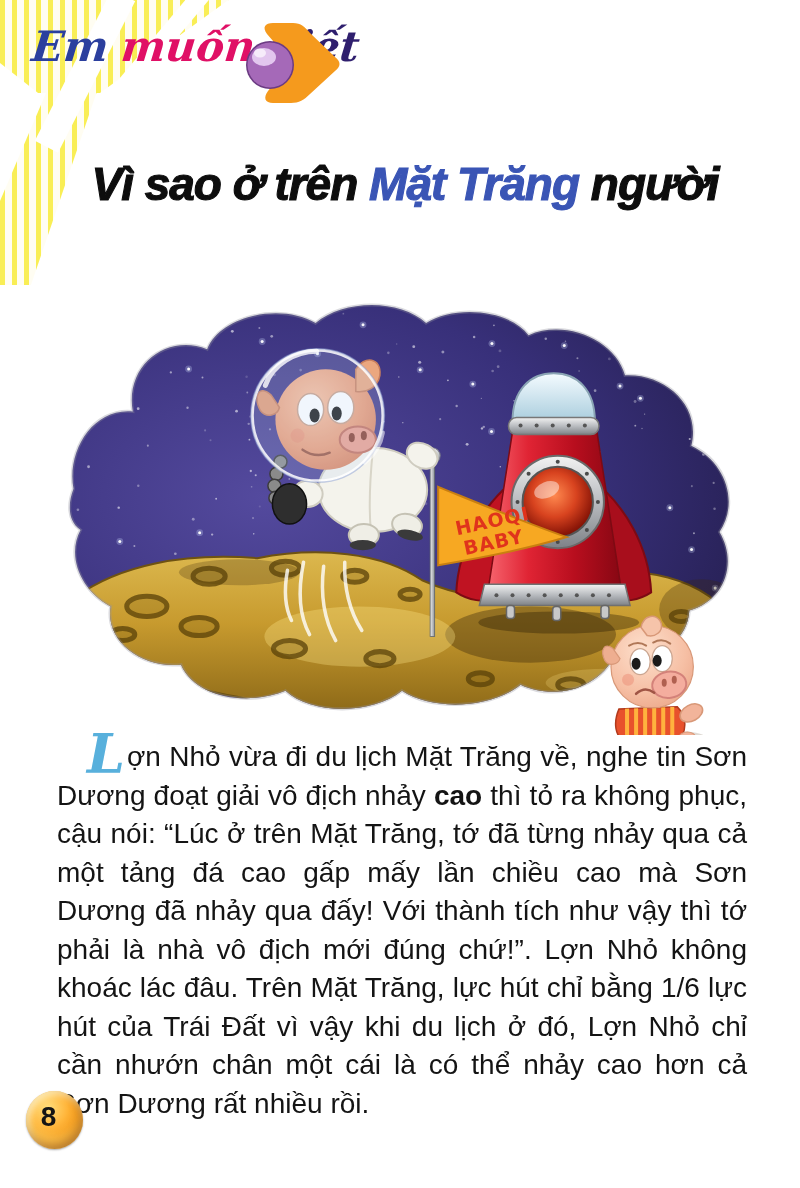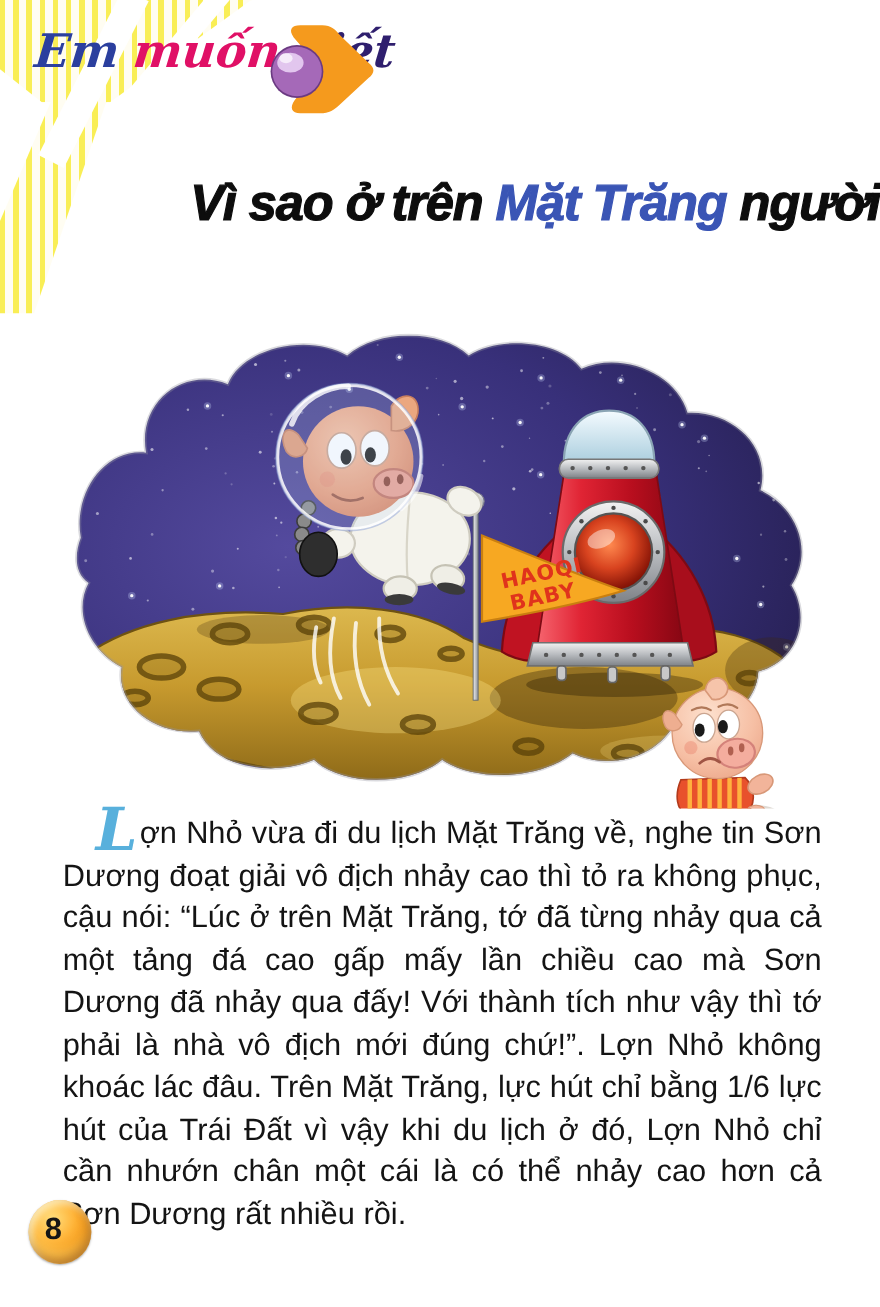--- a/index.html
+++ b/index.html
@@ -15,35 +15,35 @@
   .slash1{position:absolute;left:72px;top:-14px;width:26px;height:170px;background:#fff;transform:rotate(27deg);}
   .slash2{position:absolute;left:152px;top:-22px;width:18px;height:130px;background:#fff;transform:rotate(40deg);}
 
   
   .logo{position:absolute;left:32px;top:22px;display:flex;align-items:flex-end;gap:13px;
         font:italic 700 42px "DejaVu Serif",serif;transform:skewX(-6deg);}
   .logo .w1{color:#2b3f9e;} .logo .w2{color:#e01066;} .logo .w3{color:#2f1f6e;}
   .logo-arrow{position:absolute;left:237px;top:20px;}
 
   
-  .title{position:absolute;left:0;right:0;top:156px;text-align:right;color:#0d0d0d;
+  .title{position:absolute;left:0;right:0;top:156px;text-align:center;color:#0d0d0d;
          font:italic 700 46px "Liberation Sans",sans-serif;letter-spacing:-1px;line-height:57px;padding-left:10px;
          -webkit-text-stroke:1.1px #0d0d0d;}
   .title .hl{color:#3a55b5;-webkit-text-stroke:1.1px #3a55b5;}
 
   
   .scene{position:absolute;left:58px;top:303px;}
 
   
   .body-text{position:absolute;left:57px;top:738px;width:690px;margin:0;
              font:28px/38.5px "Liberation Sans",sans-serif;color:#141414;text-align:justify;
              text-indent:30px;}
   .dropcap{font:italic 700 54px "DejaVu Serif",serif;color:#58b0dc;line-height:0;
            vertical-align:-7px;margin-right:2px;-webkit-text-stroke:0;}
-  .body-text b{font-weight:400;}
+  .body-text b{font-weight:700;}
 
   
   .pagenum{position:absolute;left:26px;top:1091px;width:57px;height:58px;border-radius:50%;
       background:radial-gradient(circle at 38% 30%, #ffdf7e 0%, #ffb63c 35%, #f08b06 68%, #c96a00 100%);
       box-shadow:inset -3px -5px 9px rgba(120,50,0,.45), inset 3px 4px 7px rgba(255,245,200,.85),
                  inset 0 -12px 12px rgba(255,236,140,.55), 0 1px 2px rgba(0,0,0,.35);
       display:flex;align-items:center;justify-content:center;}
   .pagenum span{font:700 28px "Liberation Sans",sans-serif;color:#151515;transform:translate(-6px,-3px);}
 </style>
 </head>

